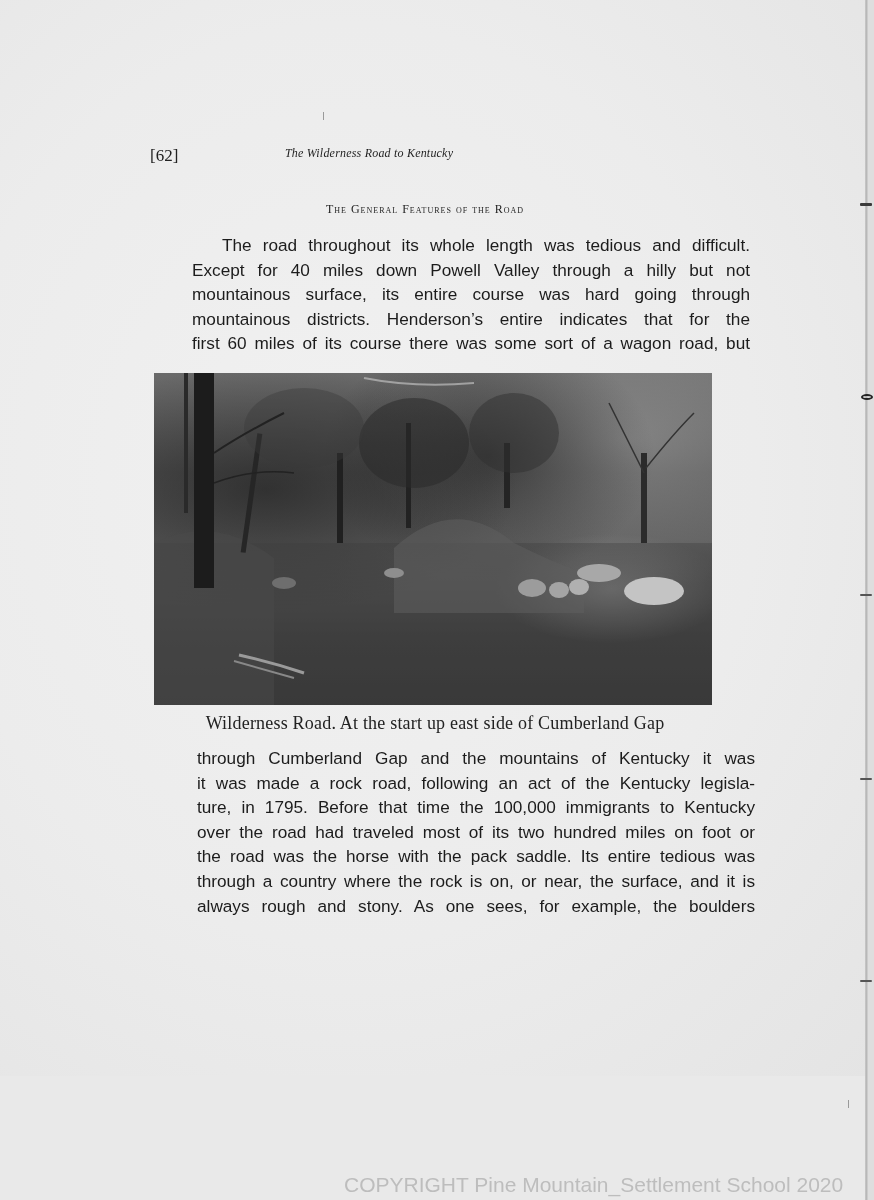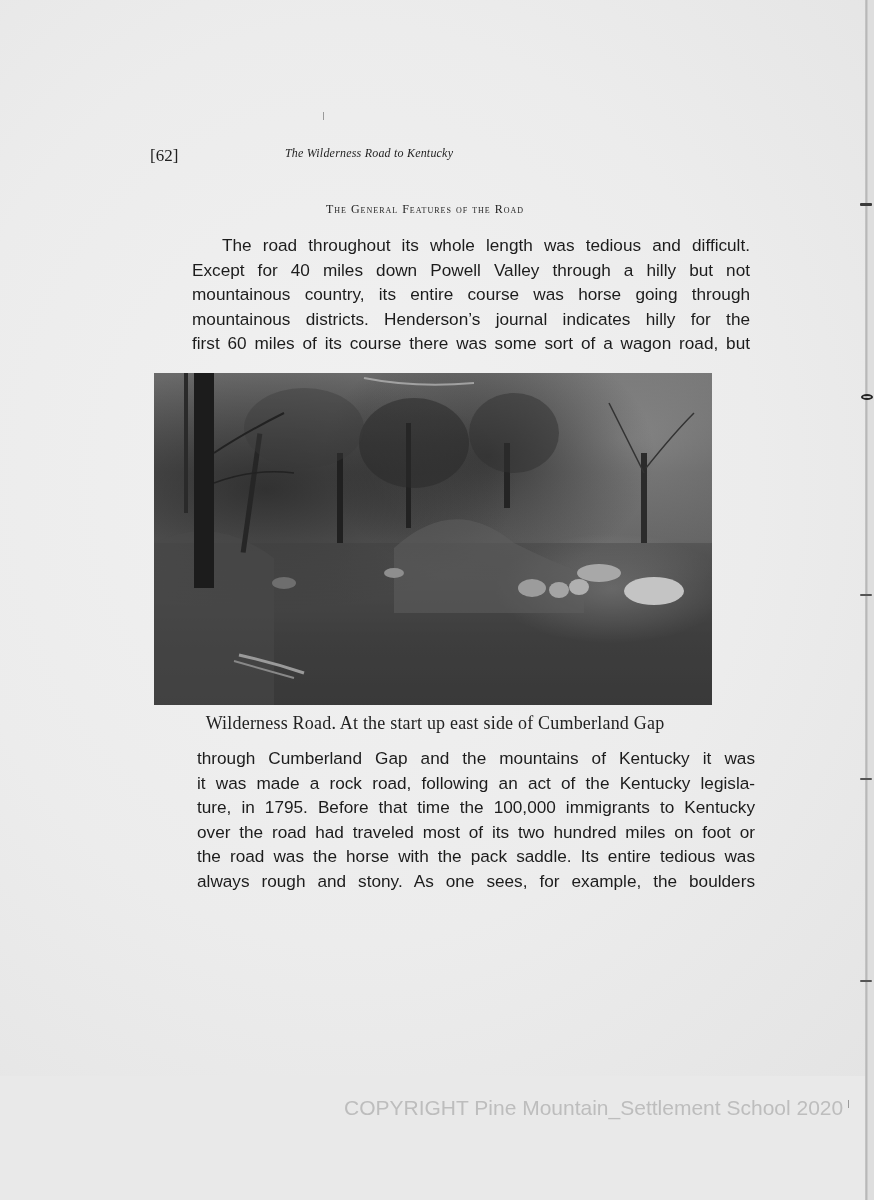--- a/index.html
+++ b/index.html
@@ -57,21 +57,21 @@
       radial-gradient(ellipse at 82% 65%, rgba(190,190,190,0.45) 0%, rgba(190,190,190,0) 18%),
       linear-gradient(to bottom, #6a6a6a 0%, #545454 30%, #5b5b5b 50%, #3f3f3f 80%, #383838 100%);
     overflow: hidden;
   }
   .photo svg { position: absolute; left: 0; top: 0; }
   .caption {
     position: absolute; top: 713px; left: 150px; width: 570px; text-align: center;
     font-family: "Liberation Serif", serif; font-size: 18px; color: #222; letter-spacing: 0.2px;
   }
   .watermark {
-    position: absolute; top: 1096px; left: 344px;
+    position: absolute; top: 1173px; left: 344px;
     font-family: "Liberation Sans", sans-serif; font-size: 21px; color: #bdbdbd; letter-spacing: 0px;
   }
   .speck { position: absolute; background: #9a9a9a; width: 1px; height: 8px; }
 </style>
 </head>
 <body>
 
 <div class="page">
   <div class="page-edge-outer"></div>
   <div class="page-edge"></div>
@@ -86,22 +86,22 @@
   <div class="running-head">
     <span class="page-number">[62]</span>
     <span class="book-title">The Wilderness Road to Kentucky</span>
   </div>
 
   <div class="section-title">The General Features of the Road</div>
 
   <div class="para para-1">
     <span class="line" style="text-indent:30px">The road throughout its whole length was tedious and difficult.</span>
     <span class="line">Except for 40 miles down Powell Valley through a hilly but not</span>
-    <span class="line">mountainous country, its entire course was horse going through</span>
-    <span class="line">mountainous districts. Henderson’s journal indicates hilly for the</span>
+    <span class="line">mountainous surface, its entire course was hard going through</span>
+    <span class="line">mountainous districts. Henderson’s entire indicates that for the</span>
     <span class="line">first 60 miles of its course there was some sort of a wagon road, but</span>
   </div>
 
   <div class="photo">
     <svg width="558" height="332" viewBox="0 0 558 332">
 
       <rect x="0" y="170" width="558" height="162" fill="#3d3d3d" opacity="0.35"></rect>
 
       <path d="M0 170 Q60 140 120 185 L120 332 L0 332 Z" fill="#4a4a4a" opacity="0.5"></path>
       <path d="M240 175 Q300 120 360 170 Q400 190 430 200 L430 240 L240 240 Z" fill="#5e5e5e" opacity="0.55"></path>
@@ -138,17 +138,18 @@
   </div>
 
   <div class="caption">Wilderness Road. At the start up east side of Cumberland Gap</div>
 
   <div class="para para-2">
     <span class="line">through Cumberland Gap and the mountains of Kentucky it was</span>
     <span class="line">it was made a rock road, following an act of the Kentucky legisla-</span>
     <span class="line">ture, in 1795. Before that time the 100,000 immigrants to Kentucky</span>
     <span class="line">over the road had traveled most of its two hundred miles on foot or</span>
     <span class="line">the road was the horse with the pack saddle. Its entire tedious was</span>
+    <span class="line">through a country where the rock is on, or near, the surface, and it is</span>
     <span class="line">always rough and stony. As one sees, for example, the boulders</span>
   </div>
 
   <div class="watermark">COPYRIGHT Pine Mountain_Settlement School 2020</div>
 </div>
 
 </body></html>

